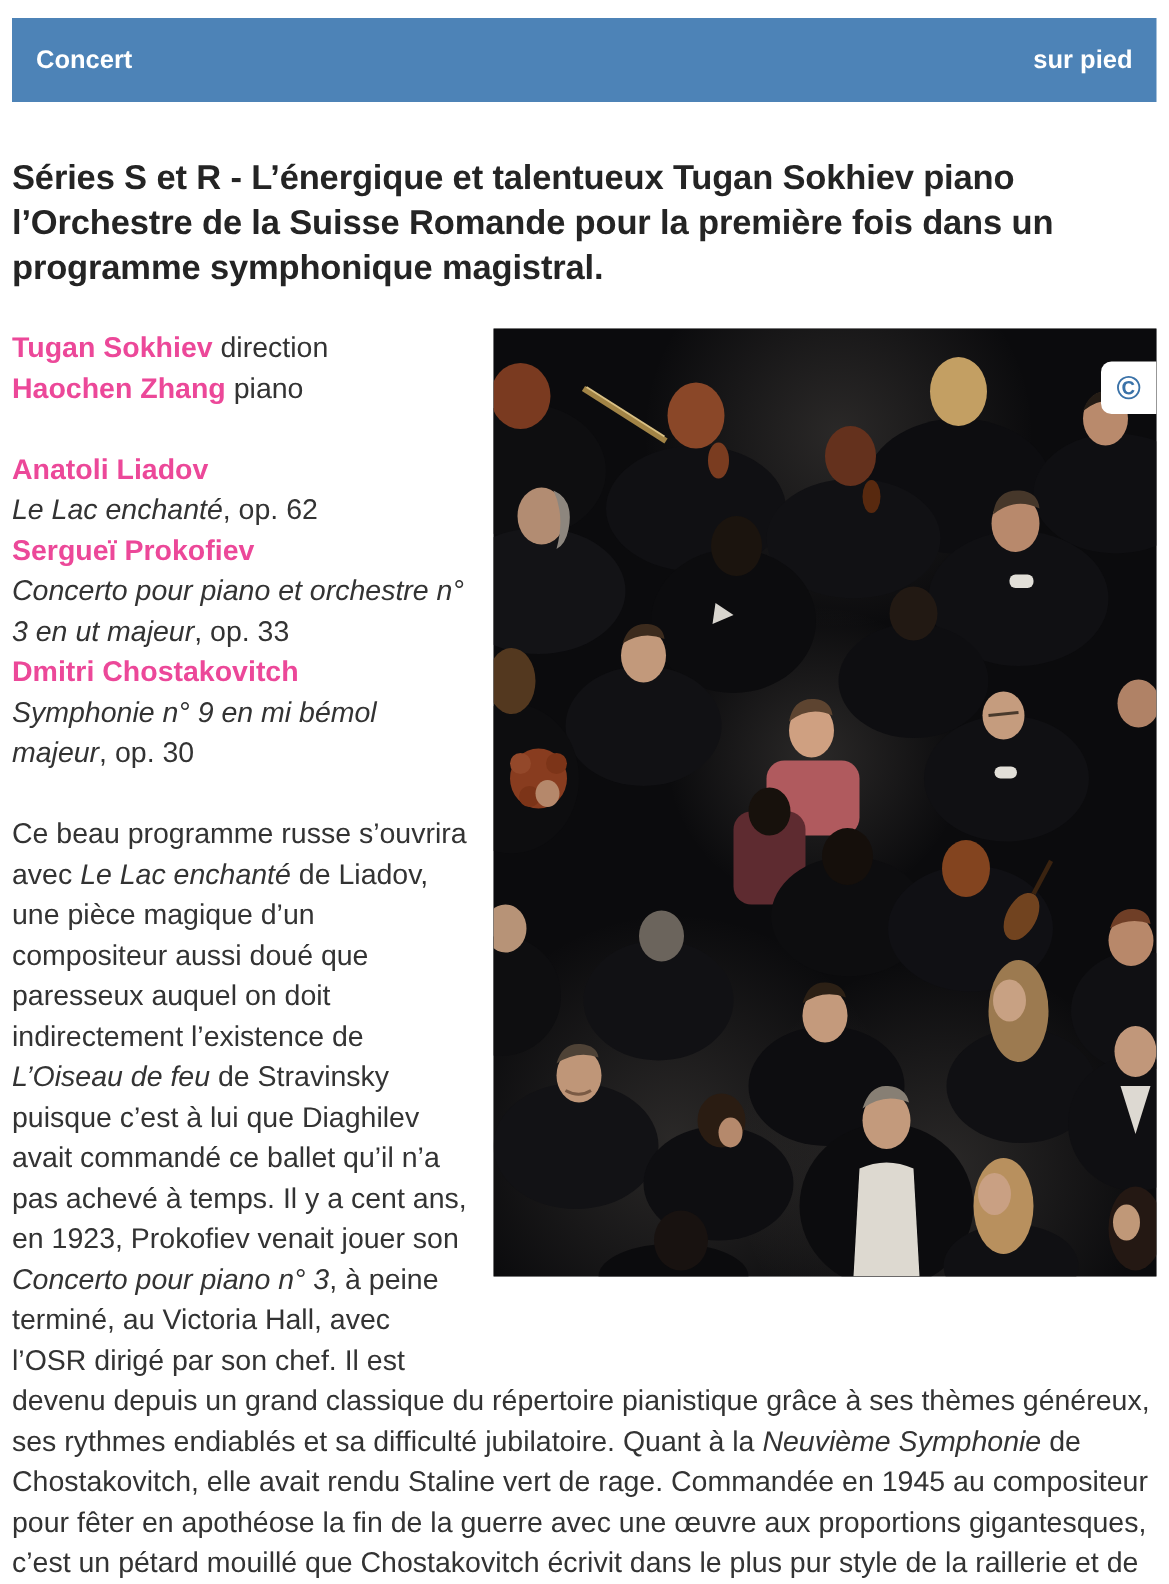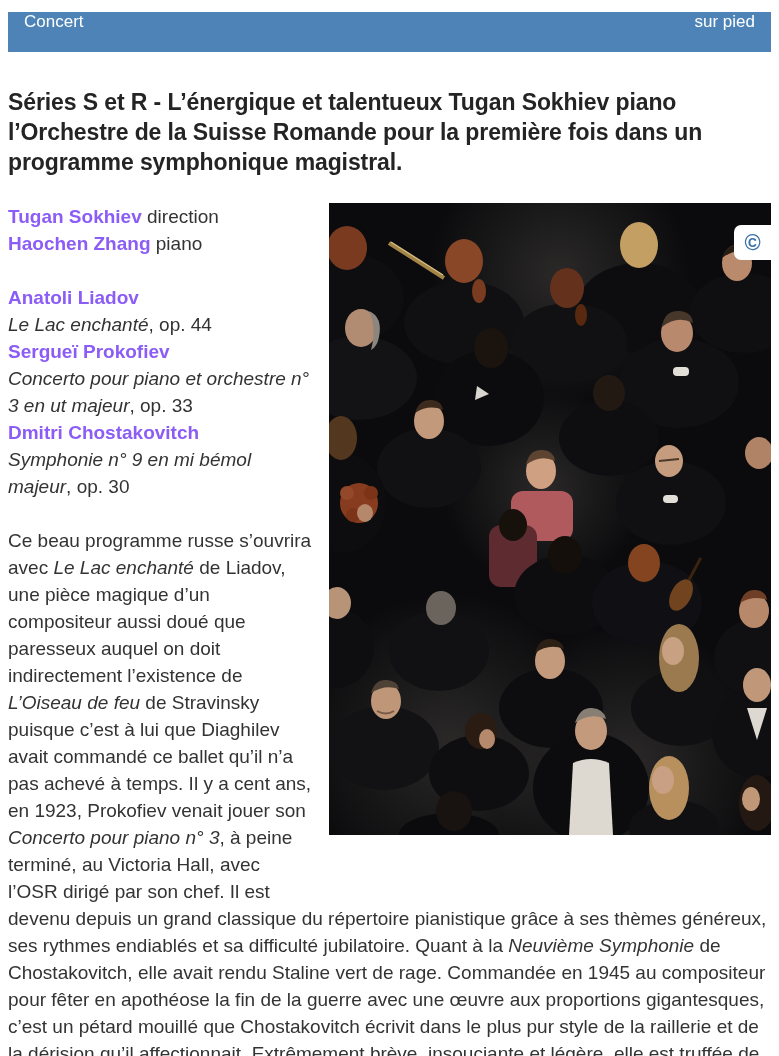--- a/index.html
+++ b/index.html
@@ -1,31 +1,31 @@
 <!DOCTYPE html>
 <html lang="fr"><head>
 <meta charset="utf-8">
 <style>
   html,body{margin:0;padding:0;background:#ffffff;}
   body{width:779px;font-family:"Liberation Sans","DejaVu Sans",sans-serif;-webkit-font-smoothing:antialiased;}
   .page{width:763px;margin:0 auto;padding-top:12px;}
 
   
-  .cat-bar{height:40px;display:flex;justify-content:space-between;
-           padding:0 16px;box-sizing:border-box;font-weight:normal;font-size:17px;}
+  .cat-bar{height:56px;display:flex;align-items:center;justify-content:space-between;
+           padding:0 16px;box-sizing:border-box;font-weight:bold;font-size:17px;}
 
   
   h1.headline{margin:35px 0 0 0;font-size:23px;line-height:30px;font-weight:bold;
               letter-spacing:-0.1px;max-width:750px;}
 
   
   .content{margin-top:26px;font-size:19px;line-height:27px;color:#333333;}
   .content p{margin:0 0 27px 0;}
   .content p.last{margin-bottom:0;}
-  .content b{font-weight:bold;color:#8b5cf6;}
+  .content b{font-weight:bold;color:#ec4899;}
 
   figure.photo{float:right;width:442px;height:632px;margin:0 0 55px 16px;
                position:relative;padding:0;background:#0b0b0d;overflow:hidden;}
   figure.photo svg{display:block;width:442px;height:632px;}
   .copyright-btn{position:absolute;top:22px;right:0;width:37px;height:35px;border:none;
                  background:#ffffff;border-radius:7px 0 0 7px;cursor:pointer;
                  display:flex;align-items:center;justify-content:center;
                  font-size:22px;font-weight:bold;font-family:"Liberation Sans",sans-serif;}
   .prog-entry .composer{display:block;}
   .prog-entry i, .body-par i{font-style:italic;}
@@ -162,21 +162,21 @@
         <span style="color: rgb(58, 114, 168);">©</span>
       </button>
     </figure>
 
     <p class="credits">
       <span class="credit-line"><b>Tugan Sokhiev</b> <span>direction</span></span>
       <span class="credit-line"><b>Haochen Zhang</b> <span>piano</span></span>
     </p>
 
     <p class="program">
-      <span class="prog-entry"><b class="composer">Anatoli Liadov</b><i>Le Lac enchanté</i><span>, op. 44</span></span>
+      <span class="prog-entry"><b class="composer">Anatoli Liadov</b><i>Le Lac enchanté</i><span>, op. 62</span></span>
       <span class="prog-entry"><b class="composer">Sergueï Prokofiev</b><i>Concerto pour piano et orchestre n° 3 en ut majeur</i><span>, op. 33</span></span>
       <span class="prog-entry"><b class="composer">Dmitri Chostakovitch</b><i>Symphonie n° 9 en mi bémol majeur</i><span>, op. 30</span></span>
     </p>
 
     <p class="body-par last">Ce beau programme russe s’ouvrira avec <i>Le Lac enchanté</i> de Liadov, une pièce magique d’un compositeur aussi doué que paresseux auquel on doit indirectement l’existence de <i>L’Oiseau de feu</i> de Stravinsky puisque c’est à lui que Diaghilev avait commandé ce ballet qu’il n’a pas achevé à temps. Il y a cent ans, en 1923, Prokofiev venait jouer son <i>Concerto pour piano n° 3</i>, à peine terminé, au Victoria Hall, avec l’OSR dirigé par son chef. Il est devenu depuis un grand classique du répertoire pianistique grâce à ses thèmes généreux, ses rythmes endiablés et sa difficulté jubilatoire. Quant à la <i>Neuvième Symphonie</i> de Chostakovitch, elle avait rendu Staline vert de rage. Commandée en 1945 au compositeur pour fêter en apothéose la fin de la guerre avec une œuvre aux proportions gigantesques, c’est un pétard mouillé que Chostakovitch écrivit dans le plus pur style de la raillerie et de la dérision qu’il affectionnait. Extrêmement brève, insouciante et légère, elle est truffée de citations aisément reconnaissables formant un véritable pied de nez à la bêtise guerrière.</p>
 
     <div class="clear"></div>
   </div>
 </div>
 

